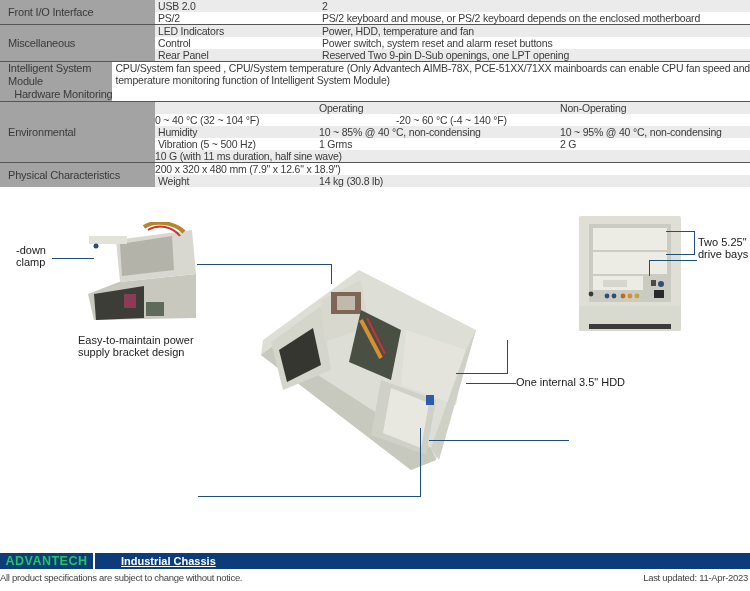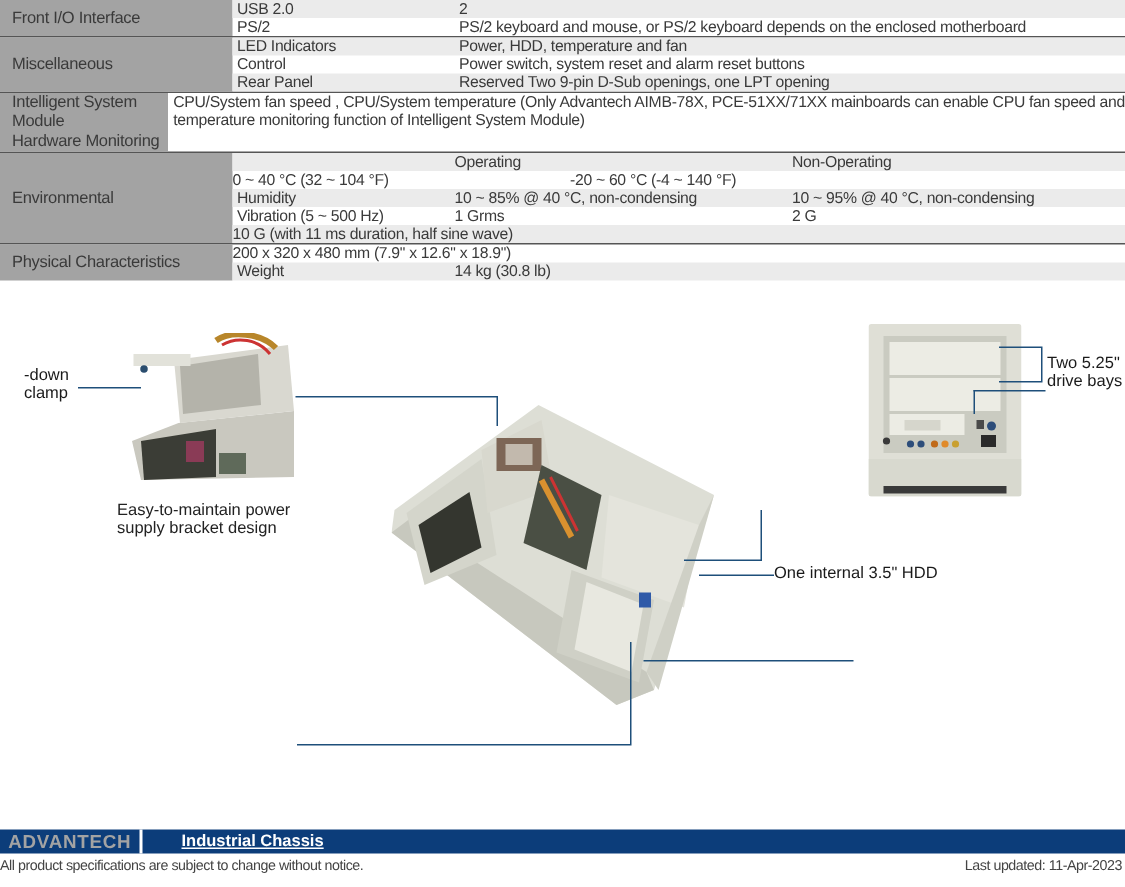--- a/index.html
+++ b/index.html
@@ -4,37 +4,37 @@
 <style>
   * { box-sizing: border-box; margin: 0; padding: 0; }
   html, body { width: 750px; height: 591px; background: #ffffff; overflow: hidden; }
   body { position: relative; font-family: "Liberation Sans", sans-serif; color: #333; }
 
   
   .spec { position: absolute; left: 0; top: 0; width: 750px; font-family: "Liberation Sans", sans-serif; font-size: 10.5px; letter-spacing: -0.2px; color: #3a3a3a; }
   .grp { position: relative; display: flex; border-bottom: 1px solid #555; }
   .grp-label { width: 155px; background: #a3a3a3; display: flex; align-items: center; padding-left: 8px; font-size: 11px; line-height: 13px; }
   .grp-rows { flex: 1; }
-  .row { display: flex; height: 12px; line-height: 12px; }
+  .row { display: flex; height: 12px; line-height: 12px; gap: 16px; }
   .row.shade { background: #ebebeb; }
   .c1 { width: 148px; padding-left: 3px; white-space: nowrap; }
   .c2 { width: 225px; white-space: nowrap; }
   .c3 { flex: 1; white-space: nowrap; }
   .cspan { flex: 1; padding-left: 3px; white-space: nowrap; }
 
   
   .fig { position: absolute; left: 16px; top: 200px; width: 592px; height: 340px; }
   .caption { position: absolute; font-family: "Liberation Sans", sans-serif; font-size: 11px; color: #222; line-height: 12px; }
   .lbl { position: absolute; font-family: "Liberation Sans", sans-serif; font-size: 11px; color: #1a1a1a; line-height: 12px; white-space: nowrap; }
   .line { position: absolute; background: #1e4f7a; }
   .photo { position: absolute; border-radius: 2px; }
 
   
   .footer-bar { position: absolute; left: 0; top: 553px; width: 750px; height: 16px; background: #0c3d7a; }
-  .logo { position: absolute; left: 0; top: 0; width: 95px; height: 16px; display:flex; align-items:center; justify-content:center; color:#a3a3a3; font-weight: bold; font-size: 12.5px; letter-spacing: 0.5px; font-family: "Liberation Sans", sans-serif; border-right: 2px solid #fff; }
+  .logo { position: absolute; left: 0; top: 0; width: 95px; height: 16px; display:flex; align-items:center; justify-content:center; color:#22c55e; font-weight: bold; font-size: 12.5px; letter-spacing: 0.5px; font-family: "Liberation Sans", sans-serif; border-right: 2px solid #fff; }
   .brand-title { position: absolute; left: 121px; top: 0; height: 16px; line-height: 16px; color: #fff; font-weight: bold; font-size: 11px; font-family: "Liberation Sans", sans-serif; text-decoration: underline; }
   .disclaimer { position: absolute; left: 0; top: 572px; font-size: 9.5px; color: #444; letter-spacing: -0.3px; }
   .updated { position: absolute; right: 2px; top: 572px; font-size: 9.5px; color: #444; letter-spacing: -0.3px; }
 </style>
 </head>
 <body>
 
 <div class="spec">
 
   <div class="grp">
@@ -63,21 +63,21 @@
         <span class="cspan">Power switch, system reset and alarm reset buttons</span>
       </div>
       <div class="row shade">
         <span class="c1">Rear Panel</span>
         <span class="cspan">Reserved Two 9-pin D-Sub openings, one LPT opening</span>
       </div>
     </div>
   </div>
 
   <div class="grp">
-    <div class="grp-label" style="flex-direction:column;align-items:flex-start;justify-content:center;">
+    <div class="grp-label" style="flex-direction:column;align-items:flex-end;justify-content:center;">
       <span>Intelligent System Module</span>
       <span>Hardware Monitoring</span>
     </div>
     <div class="grp-rows">
       <div class="row">
         <span class="cspan">CPU/System fan speed , CPU/System temperature (Only Advantech AIMB-78X, PCE-51XX/71XX mainboards can enable CPU fan speed and</span>
       </div>
       <div class="row">
         <span class="cspan">temperature monitoring function of Intelligent System Module)</span>
       </div>

